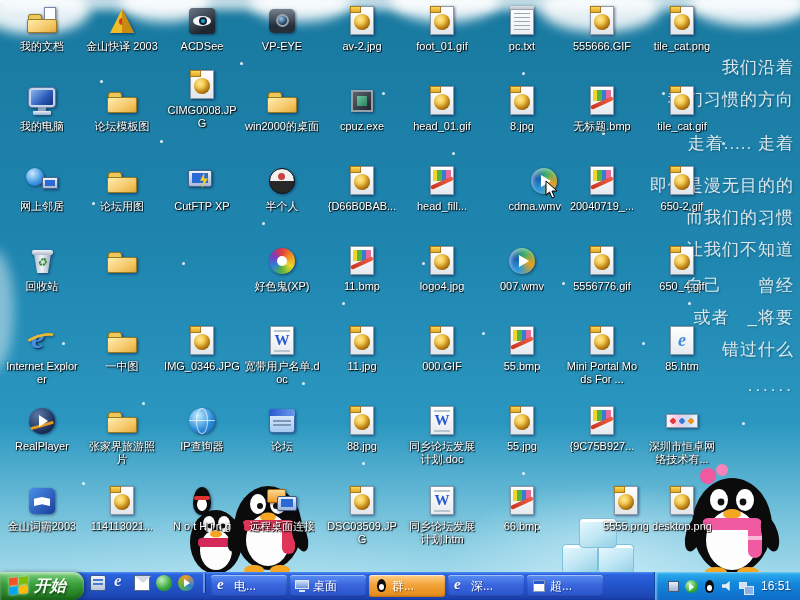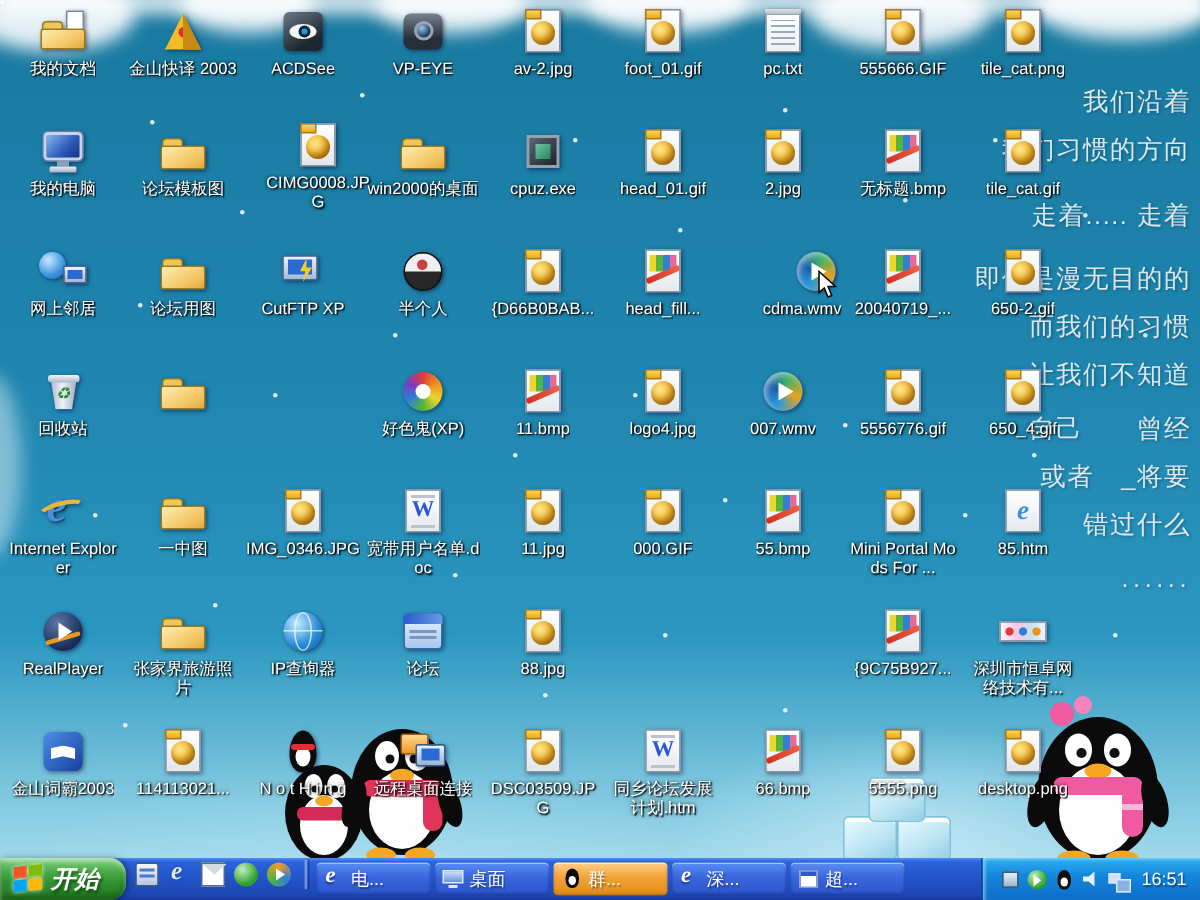--- a/index.html
+++ b/index.html
@@ -364,21 +364,21 @@
           <i class="gi"></i>
         </div>
     <div class="icon-label">114113021...</div>
   </div>
       <div class="desk-icon" style="left: 163px; top: 5px;">
     <div class="glyph g-app-acdsee">
           <i class="gi"></i>
         </div>
     <div class="icon-label">ACDSee</div>
   </div>
-      <div class="desk-icon" style="left: 163px; top: 81px; margin-left: 10px;">
+      <div class="desk-icon" style="left: 163px; top: 69px;">
     <div class="glyph g-image">
           <i class="gi"></i>
         </div>
     <div class="icon-label">CIMG0008.JPG</div>
   </div>
       <div class="desk-icon" style="left: 163px; top: 165px;">
     <div class="glyph g-app-cuteftp">
           <i class="gi"></i>
         </div>
     <div class="icon-label">CutFTP XP</div>
@@ -508,56 +508,68 @@
           <i class="gi"></i>
         </div>
     <div class="icon-label">logo4.jpg</div>
   </div>
       <div class="desk-icon" style="left: 403px; top: 325px;">
     <div class="glyph g-image">
           <i class="gi"></i>
         </div>
     <div class="icon-label">000.GIF</div>
   </div>
+      <div class="desk-icon" style="left: 403px; top: 405px;">
+    <div class="glyph g-doc">
+          <i class="gi"></i>
+        </div>
+    <div class="icon-label">同乡论坛发展计划.doc</div>
+  </div>
       <div class="desk-icon" style="left: 483px; top: 5px;">
     <div class="glyph g-txt">
           <i class="gi"></i>
         </div>
     <div class="icon-label">pc.txt</div>
   </div>
       <div class="desk-icon" style="left: 403px; top: 485px;">
     <div class="glyph g-doc">
           <i class="gi"></i>
         </div>
     <div class="icon-label">同乡论坛发展计划.htm</div>
   </div>
       <div class="desk-icon" style="left: 483px; top: 85px;">
     <div class="glyph g-image">
           <i class="gi"></i>
         </div>
-    <div class="icon-label">2.jpg</div>
+    <div class="icon-label">8.jpg</div>
   </div>
       <div class="desk-icon" style="left: 483px; top: 165px; align-items: flex-end;">
     <div class="glyph g-wmv">
           <i class="gi"></i>
         </div>
     <div class="icon-label">cdma.wmv</div>
   </div>
       <div class="desk-icon" style="left: 483px; top: 245px;">
     <div class="glyph g-wmv">
           <i class="gi"></i>
         </div>
     <div class="icon-label">007.wmv</div>
   </div>
       <div class="desk-icon" style="left: 483px; top: 325px;">
     <div class="glyph g-bmp">
           <i class="gi"></i>
         </div>
     <div class="icon-label">55.bmp</div>
   </div>
+      <div class="desk-icon" style="left: 483px; top: 405px;">
+    <div class="glyph g-image">
+          <i class="gi"></i>
+        </div>
+    <div class="icon-label">55.jpg</div>
+  </div>
       <div class="desk-icon" style="left: 483px; top: 485px;">
     <div class="glyph g-bmp">
           <i class="gi"></i>
         </div>
     <div class="icon-label">66.bmp</div>
   </div>
       <div class="desk-icon" style="left: 563px; top: 5px;">
     <div class="glyph g-image">
           <i class="gi"></i>
         </div>
@@ -586,21 +598,21 @@
           <i class="gi"></i>
         </div>
     <div class="icon-label">Mini Portal Mods For ...</div>
   </div>
       <div class="desk-icon" style="left: 563px; top: 405px;">
     <div class="glyph g-bmp">
           <i class="gi"></i>
         </div>
     <div class="icon-label">{9C75B927...</div>
   </div>
-      <div class="desk-icon" style="left: 563px; top: 485px;">
+      <div class="desk-icon" style="left: 587px; top: 485px;">
     <div class="glyph g-image">
           <i class="gi"></i>
         </div>
     <div class="icon-label">5555.png</div>
   </div>
       <div class="desk-icon" style="left: 643px; top: 5px;">
     <div class="glyph g-image">
           <i class="gi"></i>
         </div>
     <div class="icon-label">tile_cat.png</div>

